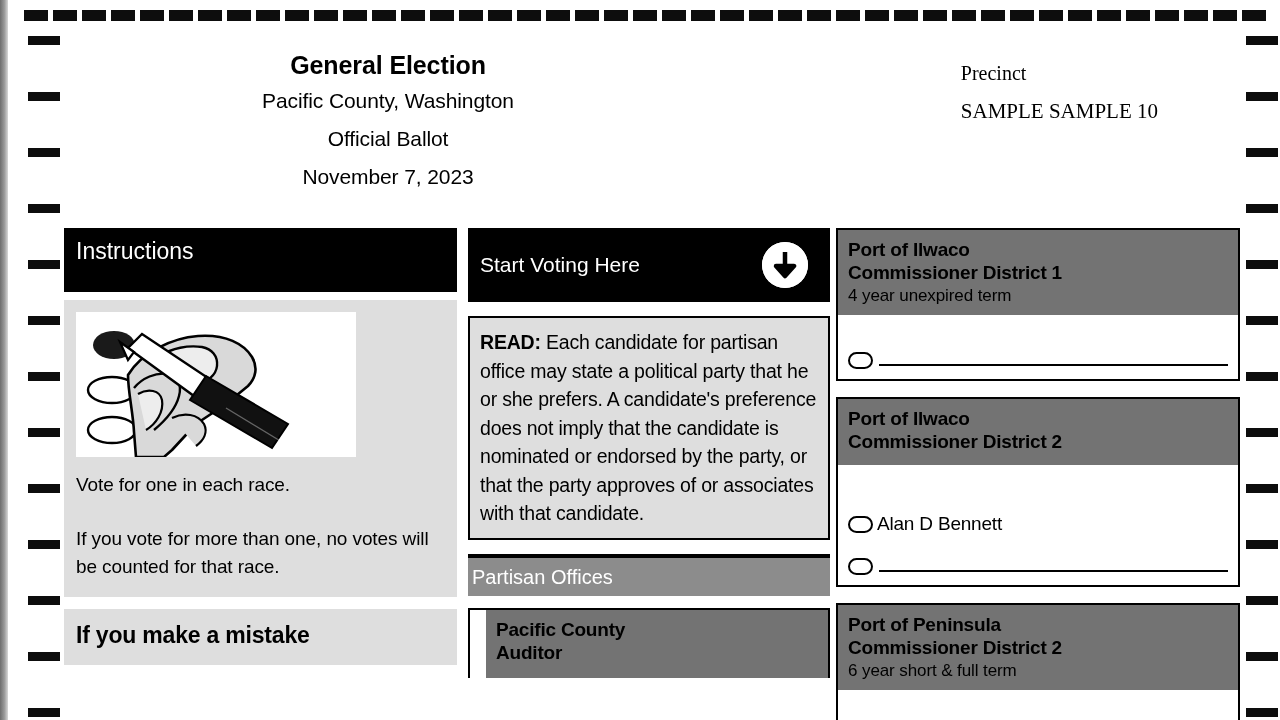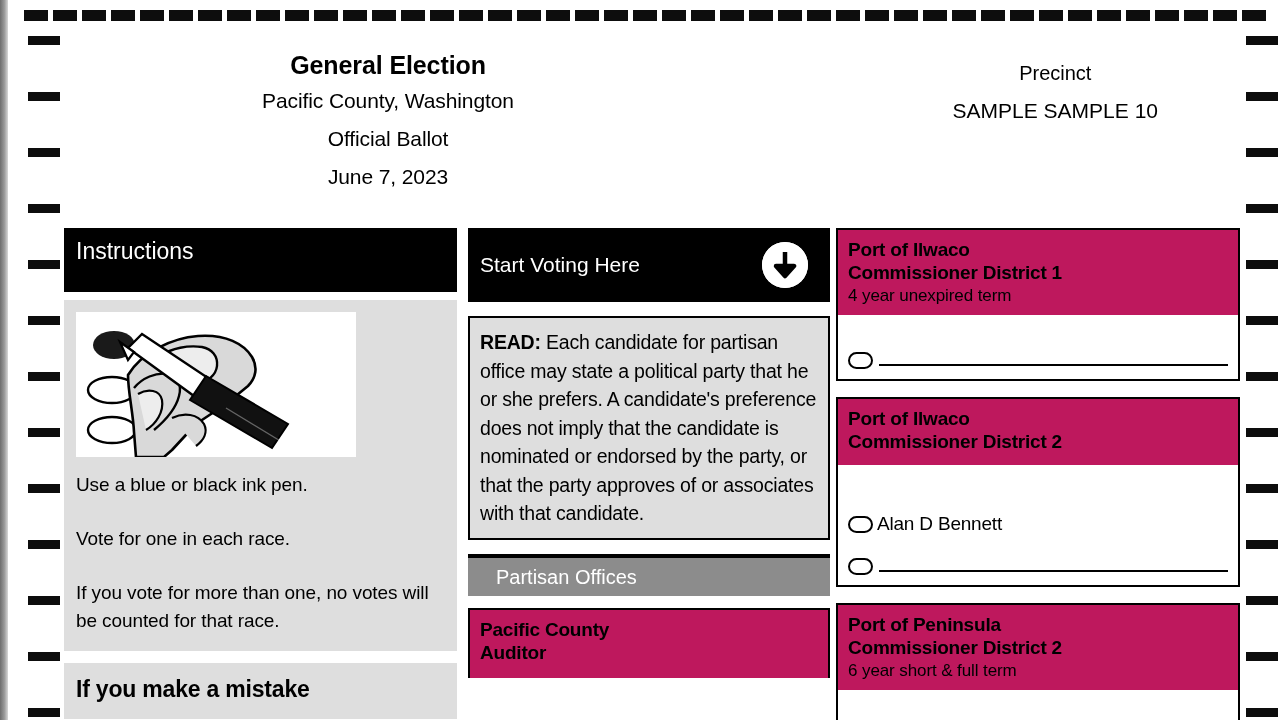--- a/index.html
+++ b/index.html
@@ -65,21 +65,22 @@
     letter-spacing: -0.1px;
   }
   .hdr-line {
     font-size: 21px;
     line-height: 38px;
     letter-spacing: -0.1px;
   }
   .hdr-right {
     position: absolute;
     right: 70px; top: 6px;
-    text-align: center;
+    text-align: left;
+    font-family: Liberation Serif, serif;
   }
   .hdr-precinct-label { font-size: 20px; line-height: 38px; }
   .hdr-precinct-value { font-size: 21px; line-height: 38px; }
 
   
   .col { position: absolute; top: 228px; }
   .col-left   { left: 64px;  width: 393px; }
   .col-mid    { left: 468px; width: 362px; }
   .col-right  { left: 836px; width: 404px; }
 
@@ -153,34 +154,34 @@
   }
   .read-box b { font-weight: bold; text-align: right; }
 
   
   .bar-gray {
     background: #8c8c8c;
     color: #ffffff;
     font-size: 20px;
     line-height: 38px;
     height: 42px;
-    padding-left: 28px;
+    padding-left: 4px;
     border-top: 4px solid #000000;
     box-sizing: border-box;
   }
 
   
   .contest {
     border: 2px solid #000000;
     background: #ffffff;
     box-sizing: border-box;
     margin-bottom: 16px;
   }
   .contest-head {
-    background: #be185d;
+    background: #737373;
     padding: 8px 10px 8px 10px;
   }
   .contest-title {
     font-size: 19px;
     font-weight: bold;
     line-height: 23px;
     letter-spacing: -0.2px;
   }
   .contest-term {
     font-size: 17px;
@@ -306,21 +307,21 @@
     <i style="top: 560px;"></i>
     <i style="top: 616px;"></i>
     <i style="top: 672px;"></i>
   </div>
 
 <div class="ballot-header">
   <div class="hdr-left">
     <div class="hdr-title">General Election</div>
     <div class="hdr-line">Pacific County, Washington</div>
     <div class="hdr-line">Official Ballot</div>
-    <div class="hdr-line">June 7, 2023</div>
+    <div class="hdr-line">November 7, 2023</div>
   </div>
   <div class="hdr-right">
     <div class="hdr-precinct-label">Precinct</div>
     <div class="hdr-precinct-value">SAMPLE SAMPLE 10</div>
   </div>
 </div>
 
 <div class="col col-left">
 
   <div class="bar-black">Instructions</div>
@@ -351,21 +352,20 @@
 
         <path d="M52 36 L118 84 L132 66 L66 22 Z" fill="#ffffff" stroke="#000000" stroke-width="2.4"></path>
 
         <path d="M44 30 L58 40 L52 48 Z" fill="#ffffff" stroke="#000000" stroke-width="2.2"></path>
 
         <path d="M114 88 L196 136 L212 112 L130 64 Z" fill="#111111" stroke="#000000" stroke-width="2"></path>
         <path d="M150 96 L206 130" stroke="#ffffff" stroke-width="1.4" opacity="0.35"></path>
       </svg>
     </div>
 
-    <div class="inst-p">Use a blue or black ink pen.</div>
     <div class="inst-p">Vote for one in each race.</div>
     <div class="inst-p last">If you vote for more than one, no votes will be counted for that race.</div>
   </div>
 
   <div class="panel-gray" style="margin-top:12px;">
     <div class="inst-h" style="margin-bottom:0;">If you make a mistake</div>
   </div>
 </div>
 
 <div class="col col-mid">
@@ -380,21 +380,21 @@
     </span>
   </div>
 
   <div class="read-box" style="margin-top:14px;">
     <b>READ:</b><span> Each candidate for partisan office may state a political party that he or she prefers.  A candidate's preference does not imply that the candidate is nominated or endorsed by the party, or that the party approves of or associates with that candidate.</span>
   </div>
 
   <div class="bar-gray" style="margin-top:14px;">Partisan Offices</div>
 
   <div class="contest" style="margin-top:12px;border-bottom:none;">
-    <div class="contest-head" style="padding-bottom:14px;">
+    <div class="contest-head" style="padding-bottom:14px;margin-left:16px;">
       <div class="contest-title">Pacific County</div>
       <div class="contest-title">Auditor</div>
     </div>
   </div>
 </div>
 
 <div class="col col-right">
 
   <div class="contest first">
     <div class="contest-head">

